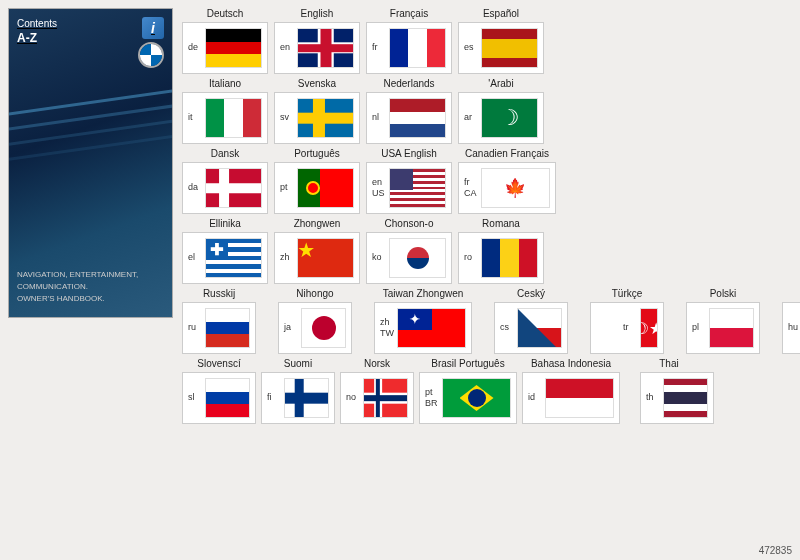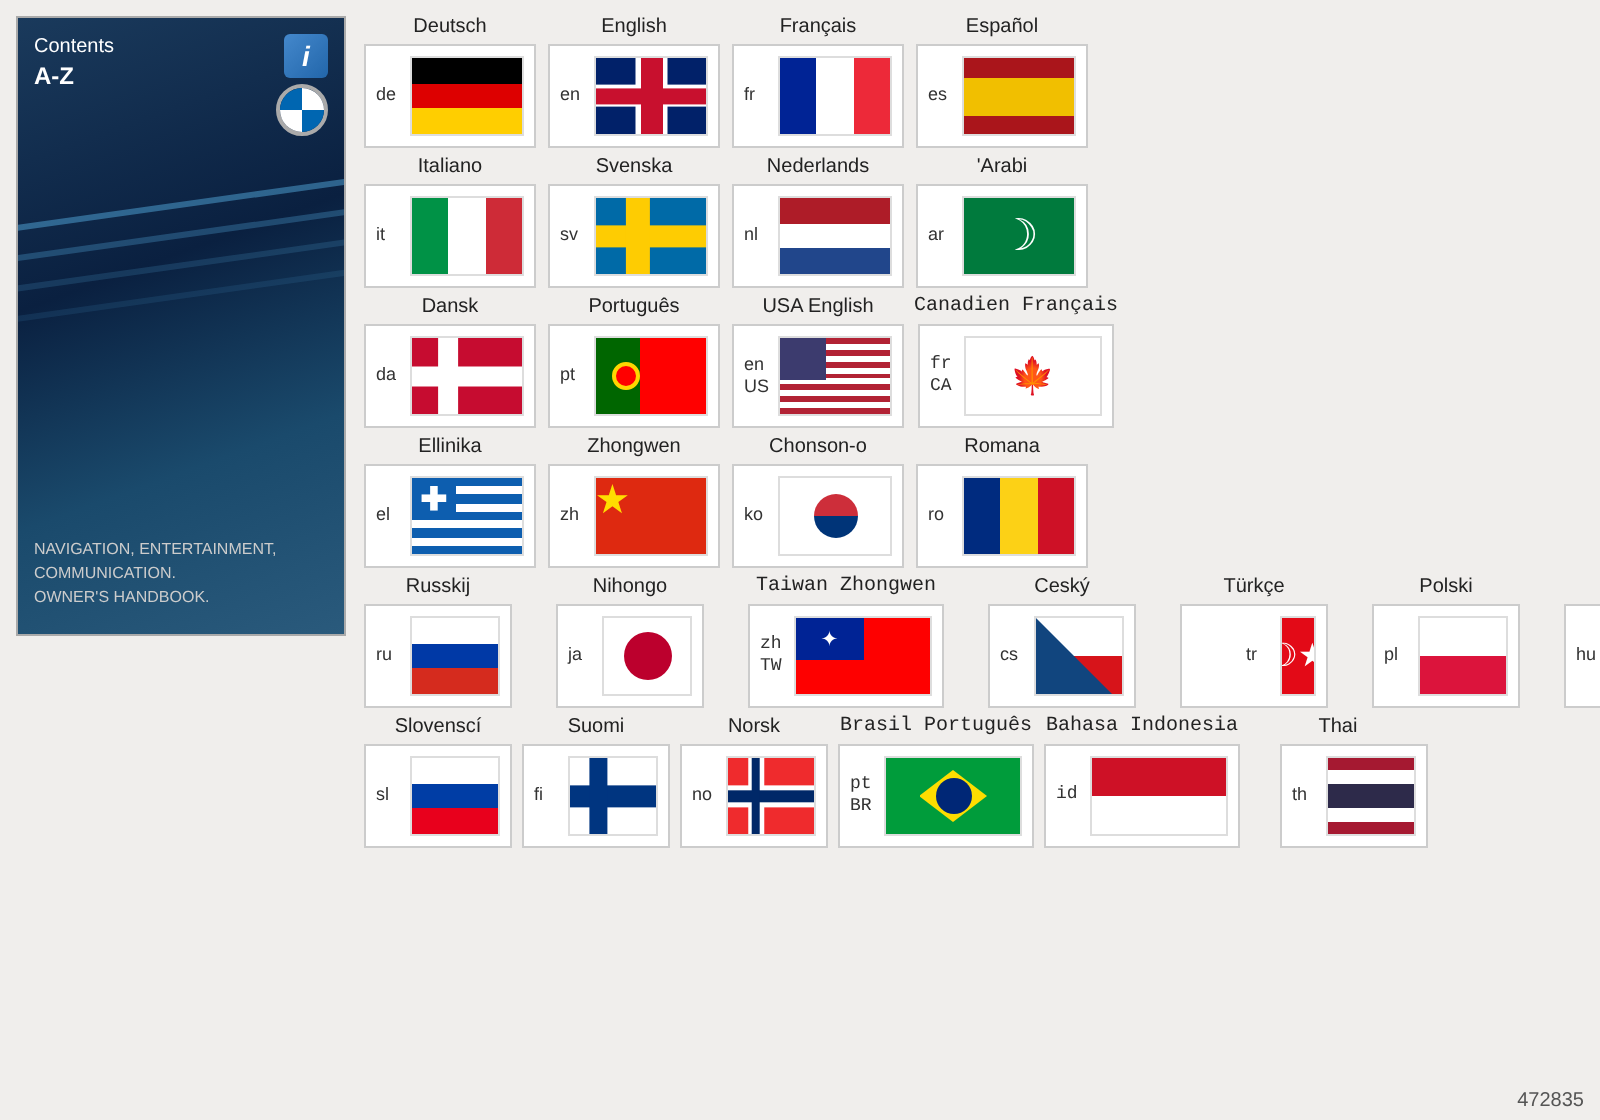--- a/index.html
+++ b/index.html
@@ -130,21 +130,20 @@
     .flag-item {
       display: flex;
       flex-direction: column;
       align-items: center;
       gap: 2px;
       min-width: 88px;
     }
 
     .flag-item.wide {
       min-width: 100px;
-      font-family: Liberation Mono, monospace;
     }
 
     .flag-label {
       font-size: 10px;
       color: #222;
       text-align: center;
       line-height: 1.2;
     }
 
     .flag-box {
@@ -383,20 +382,21 @@
       bottom: 4px;
       right: 8px;
       font-size: 10px;
       color: #555;
     }
 
     .left-section {
       display: flex;
       flex-direction: column;
       gap: 0;
+      text-decoration: underline;
     }
   </style>
 </head>
 <body>
 
 <div class="main-container">
 
   <div class="left-section">
     <div class="book-cover">
       <div class="book-cover-header">

